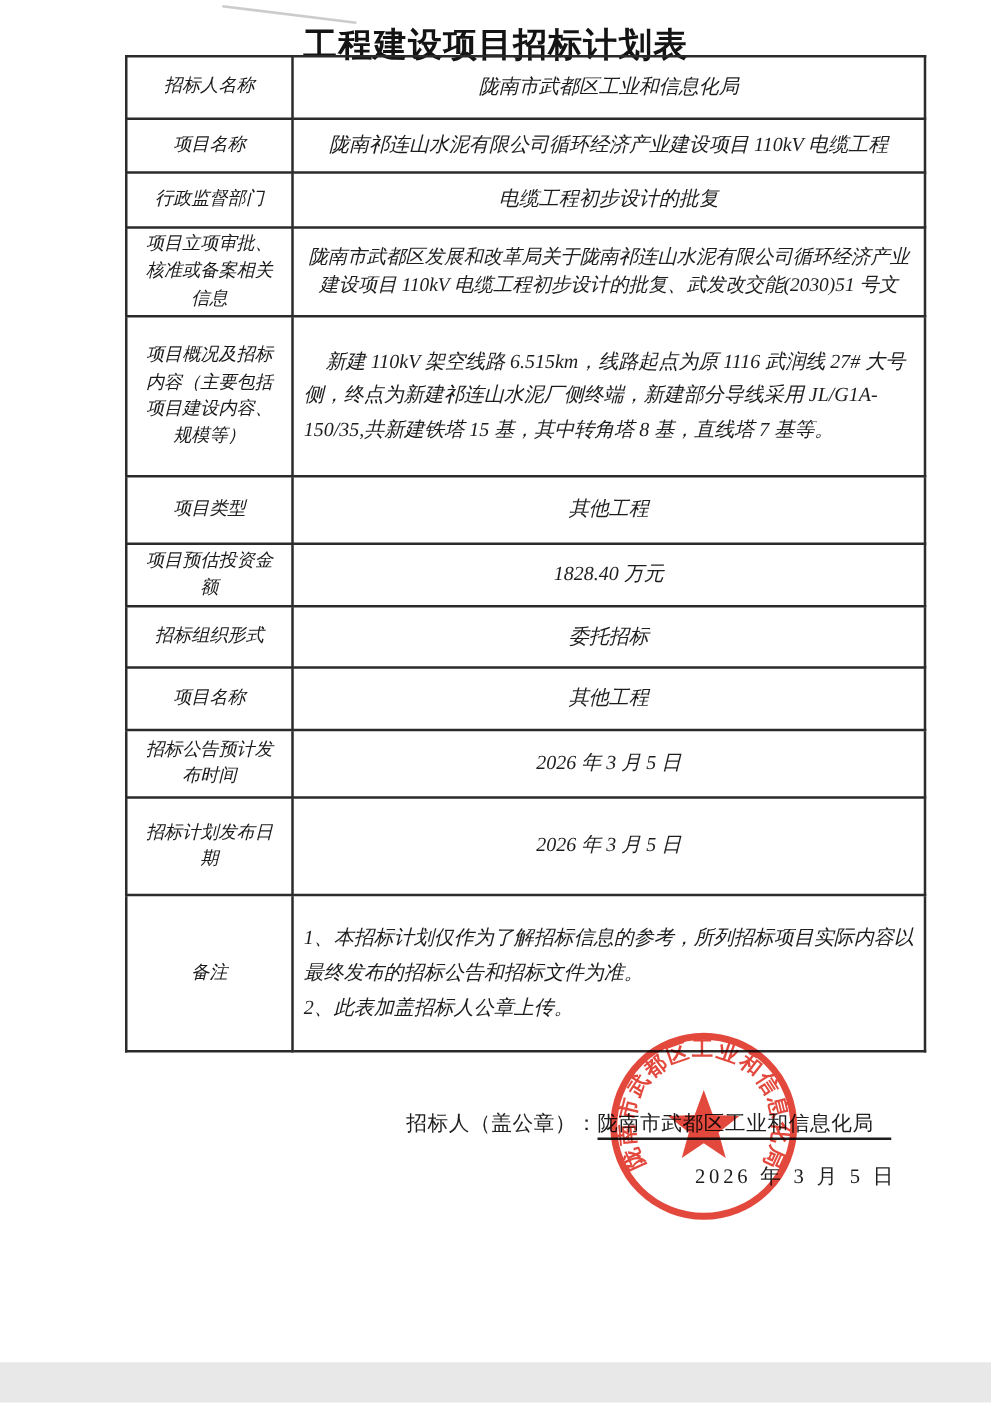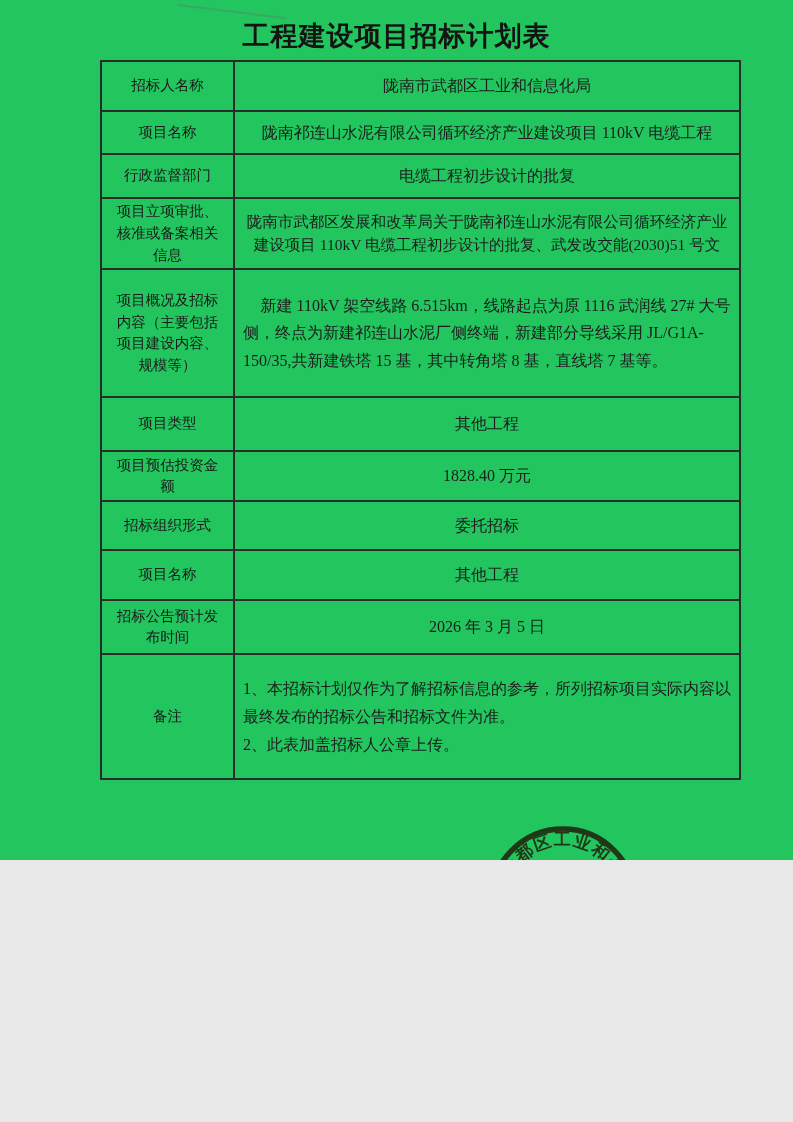--- a/index.html
+++ b/index.html
@@ -2,45 +2,46 @@
 <html><head>
 <meta charset="utf-8">
 <style>
   html,body{margin:0;padding:0;}
   body{
     background:#e8e8e8;
     font-family:"Liberation Serif","DejaVu Serif",serif;
   }
   .page{
     position:relative;
-    width:793px;height:860px;
+    width:793px;height:1090px;
     margin:0 auto;
-    background:#22c55e;
+    background:#ffffff;
     color:#1d1d1d;
     overflow:hidden;
   }
   
   .scan-streak{
     position:absolute;left:178px;top:4px;width:108px;height:0;
     border-top:2px solid rgba(110,110,110,0.35);
     transform:rotate(7deg);transform-origin:left top;
   }
   .doc-title{
     position:absolute;left:0;top:18px;width:100%;
     text-align:center;
     font-size:27px;font-weight:700;letter-spacing:1px;
     font-family:"Liberation Sans","DejaVu Sans",sans-serif;
     color:#141414;
   }
   table.bid-table{
-    position:absolute;left:100px;top:60px;
+    position:absolute;left:100px;top:44px;
     width:639px;
     border-collapse:collapse;
     table-layout:fixed;
     font-size:16px;
+    font-style:italic;
   }
   table.bid-table td{
     border:2px solid #2b2b2b;
     padding:2px 8px;
     vertical-align:middle;
   }
   td.lbl{
     text-align:center;
     font-size:14.5px;
     line-height:1.5;
@@ -142,20 +143,24 @@
         <td class="val">委托招标</td>
       </tr>
       <tr style="height:50px">
         <td class="lbl">项目名称</td>
         <td class="val">其他工程</td>
       </tr>
       <tr style="height:54px">
         <td class="lbl">招标公告预计发布时间</td>
         <td class="val">2026 年 3 月 5 日</td>
       </tr>
+      <tr style="height:78px">
+        <td class="lbl">招标计划发布日期</td>
+        <td class="val">2026 年 3 月 5 日</td>
+      </tr>
       <tr style="height:125px">
         <td class="lbl">备注</td>
         <td class="val-left">
           <p class="remark-line">1、本招标计划仅作为了解招标信息的参考，所列招标项目实际内容以最终发布的招标公告和招标文件为准。</p>
           <p class="remark-line">2、此表加盖招标人公章上传。</p>
         </td>
       </tr>
     </tbody>
   </table>
 

